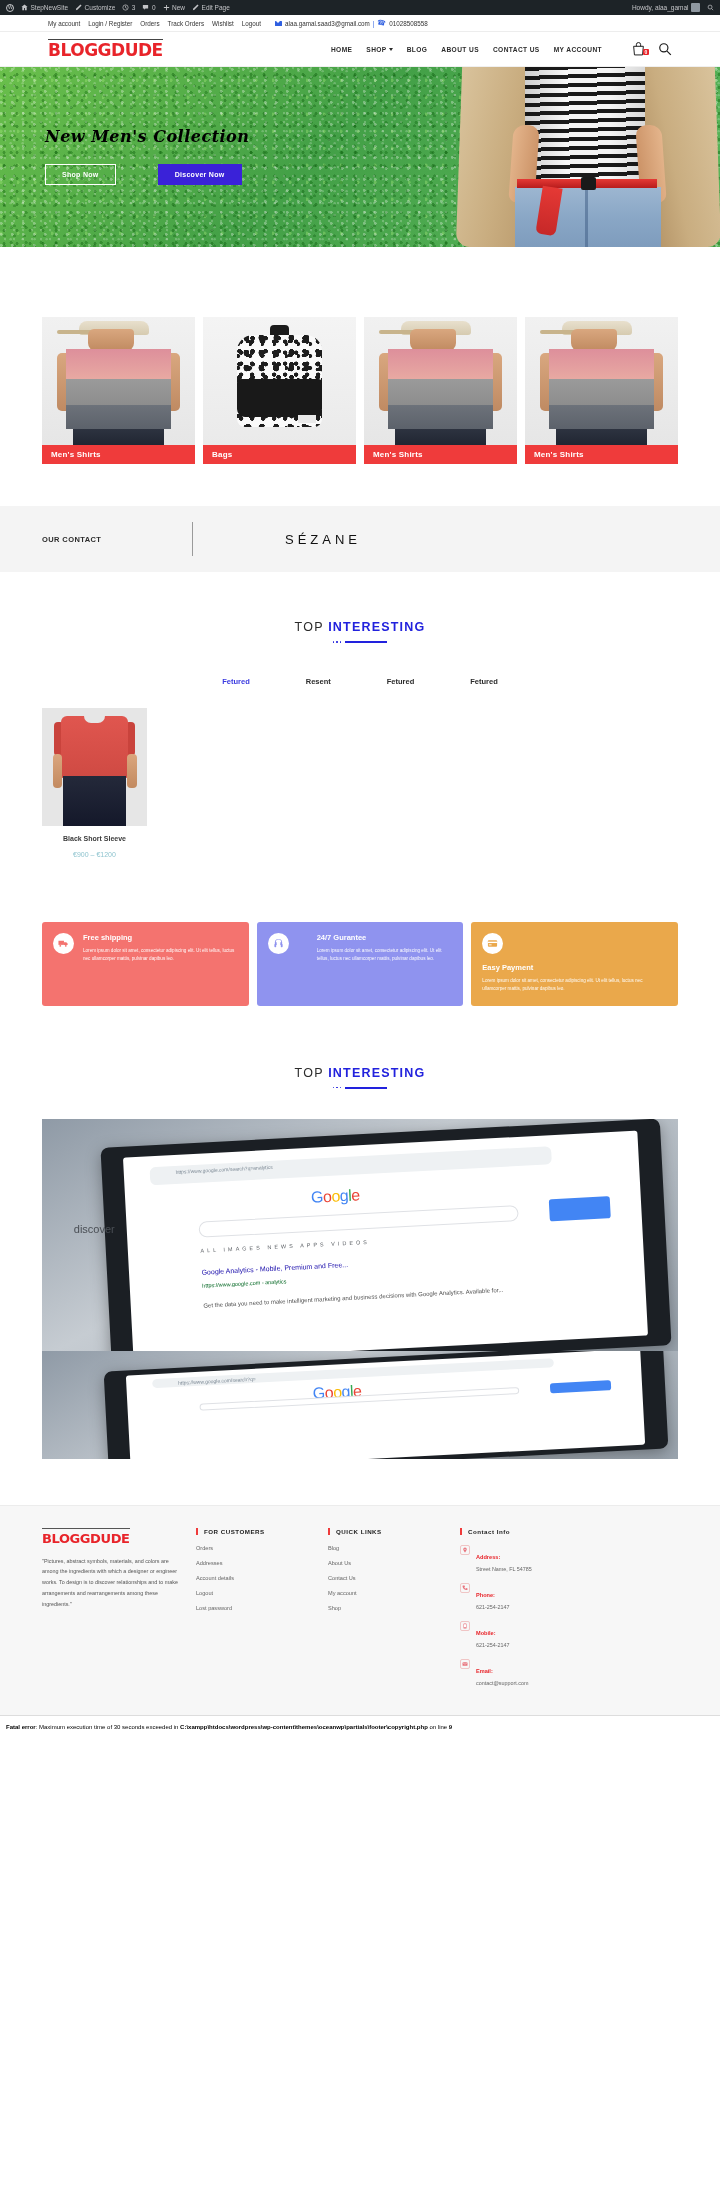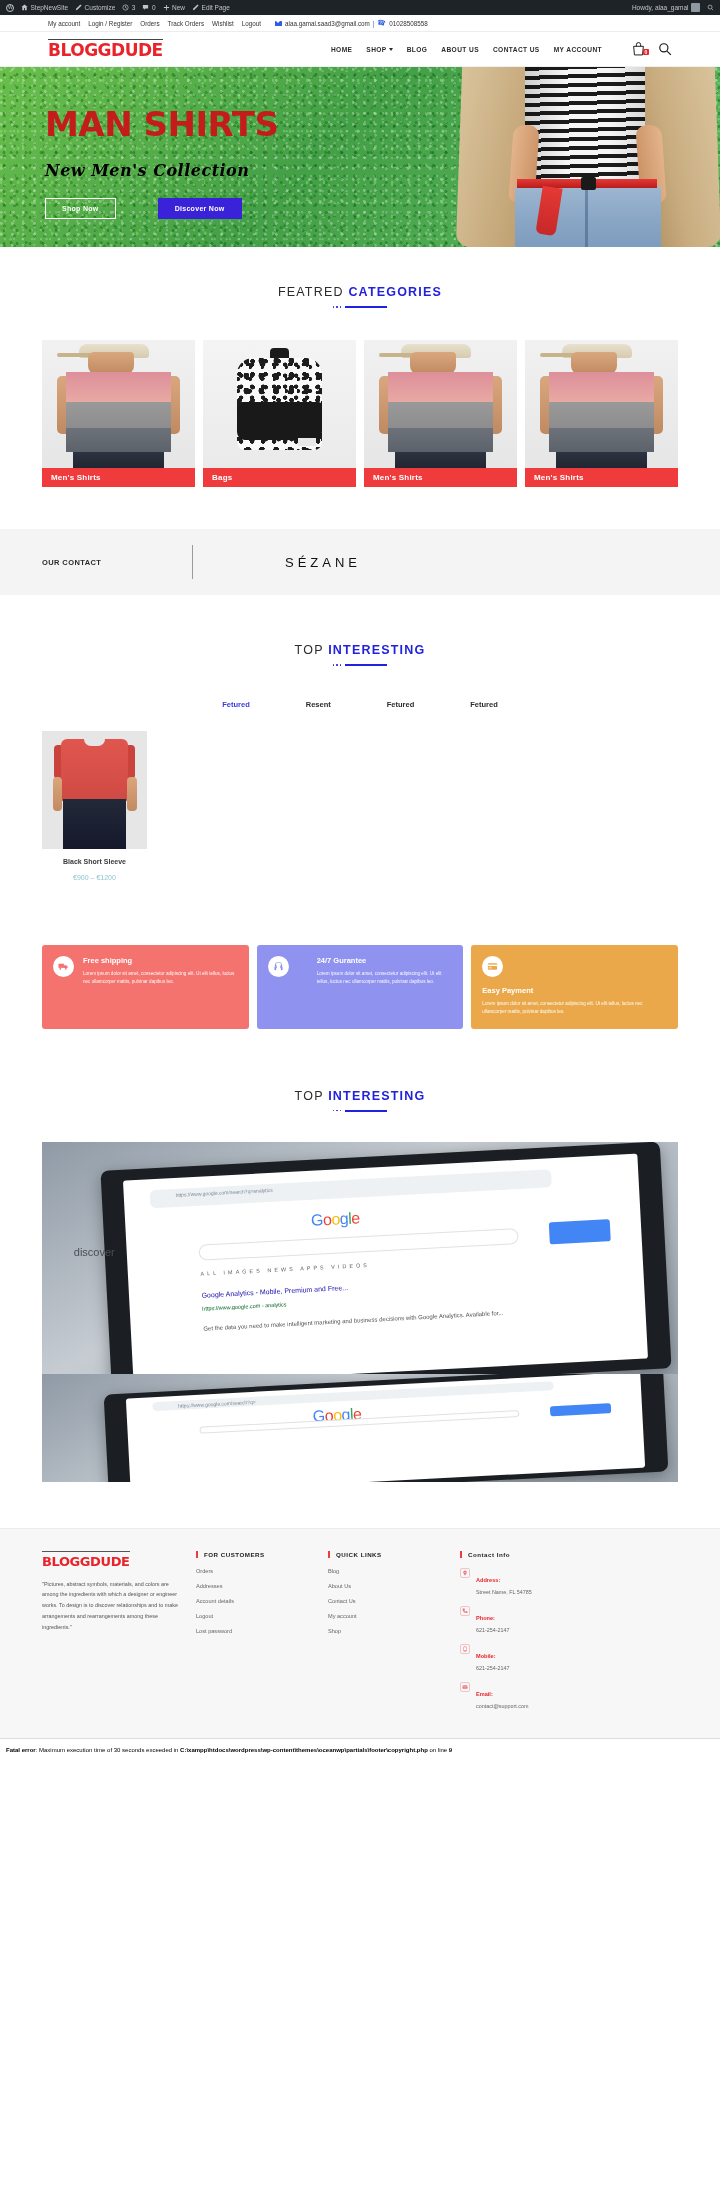--- a/index.html
+++ b/index.html
@@ -603,39 +603,29 @@
     <div class="m-coat-r"></div>
     <div class="m-torso"></div>
     <div class="m-armL"></div>
     <div class="m-armR"></div>
     <div class="m-jeans"></div>
     <div class="m-belt"></div>
     <div class="m-buckle"></div>
     <div class="m-sash"></div>
   </div>
   <div class="hero-text">
-    <div class="hero-title">MAN SHIRTS</div>
     <div class="hero-sub">New Men's Collection</div>
     <div class="hero-btns">
       <button class="btn-outline">Shop Now</button>
       <button class="btn-solid">Discover Now</button>
     </div>
   </div>
 </div>
 
 <div class="cats-section">
-  <div class="section-head">
-    <h2><span>FEATRED</span> <b>CATEGORIES</b></h2>
-    <div class="head-deco">
-      <span class="dot"></span>
-      <span class="dot"></span>
-      <span class="dot"></span>
-      <span class="line"></span>
-    </div>
-  </div>
   <div class="cats-grid">
 
     <div class="cat-card">
       <div class="cat-img">
         <div class="ph-bg"></div>
           <div class="ph-cap"></div>
           <div class="ph-brim"></div>
           <div class="ph-face"></div>
         <div class="ph-armL"></div>
           <div class="ph-armR"></div>

